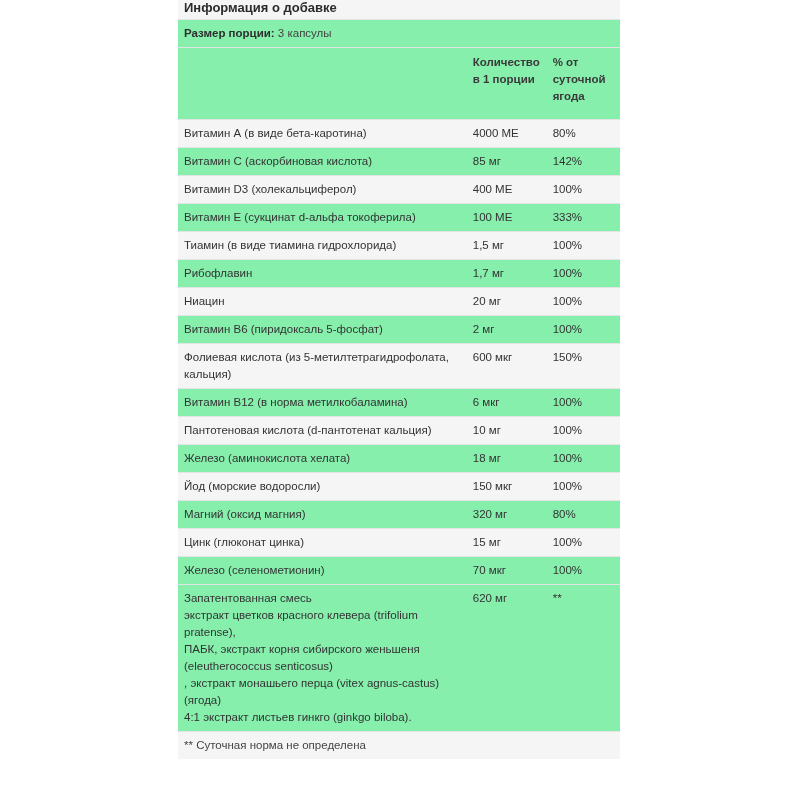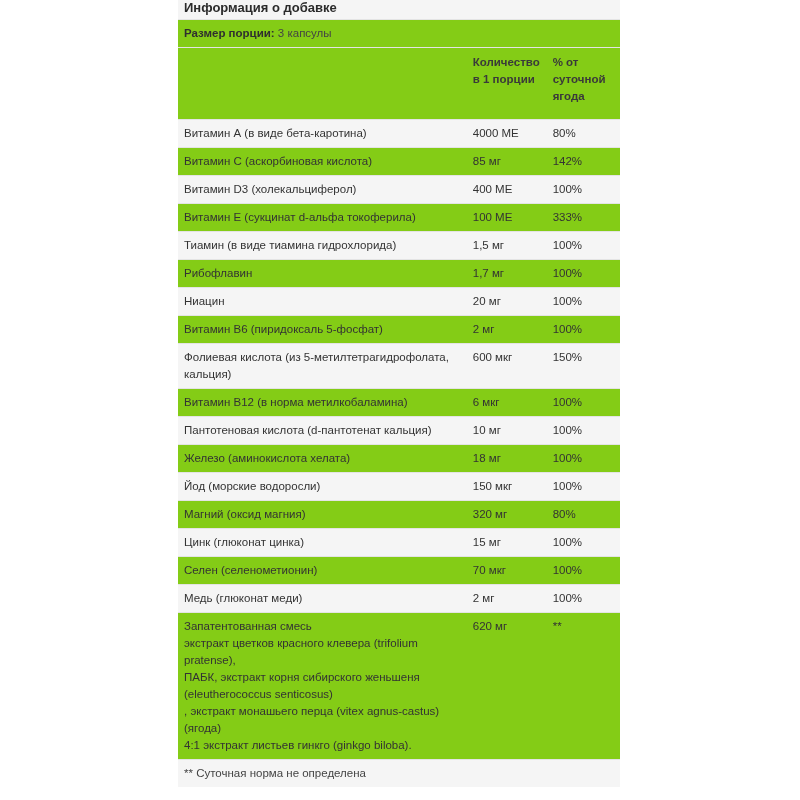--- a/index.html
+++ b/index.html
@@ -23,21 +23,21 @@
     border-collapse: collapse;
     font-size: 11.5px;
     line-height: 17px;
   }
   td {
     vertical-align: top;
     padding: 5px 6px 5px 6px;
     border-bottom: 1px solid #e4e4e4;
   }
   tr.gray td { background: #f5f5f5; }
-  tr.white td { background: #84cc16; }
+  tr.white td { background: #86efac; }
   .title-row td {
     font-size: 13px;
     font-weight: bold;
     color: #2b2b2b;
     padding-top: 3px;
     padding-bottom: 3px;
     height: 17px;
   }
   .kv-label { font-weight: bold; color: #2f2f2f; }
   .kv-value { color: #444; }
@@ -148,27 +148,22 @@
         <td>Магний (оксид магния)</td>
         <td class="amt">320 мг</td>
         <td class="pct">80%</td>
       </tr>
       <tr class="gray row">
         <td>Цинк (глюконат цинка)</td>
         <td class="amt">15 мг</td>
         <td class="pct">100%</td>
       </tr>
       <tr class="white row">
-        <td>Селен (селенометионин)</td>
+        <td>Железо (селенометионин)</td>
         <td class="amt">70 мкг</td>
-        <td class="pct">100%</td>
-      </tr>
-      <tr class="gray row">
-        <td>Медь (глюконат меди)</td>
-        <td class="amt">2 мг</td>
         <td class="pct">100%</td>
       </tr>
 
       <tr class="white">
         <td>
           <span class="blend-line">Запатентованная смесь</span>
           <span class="blend-line">экстракт цветков красного клевера (trifolium pratense),</span>
           <span class="blend-line">ПАБК, экстракт корня сибирского женьшеня (eleutherococcus senticosus)</span>
           <span class="blend-line">, экстракт монашьего перца (vitex agnus-castus) (ягода)</span>
           <span class="blend-line">4:1 экстракт листьев гинкго (ginkgo biloba).</span>

